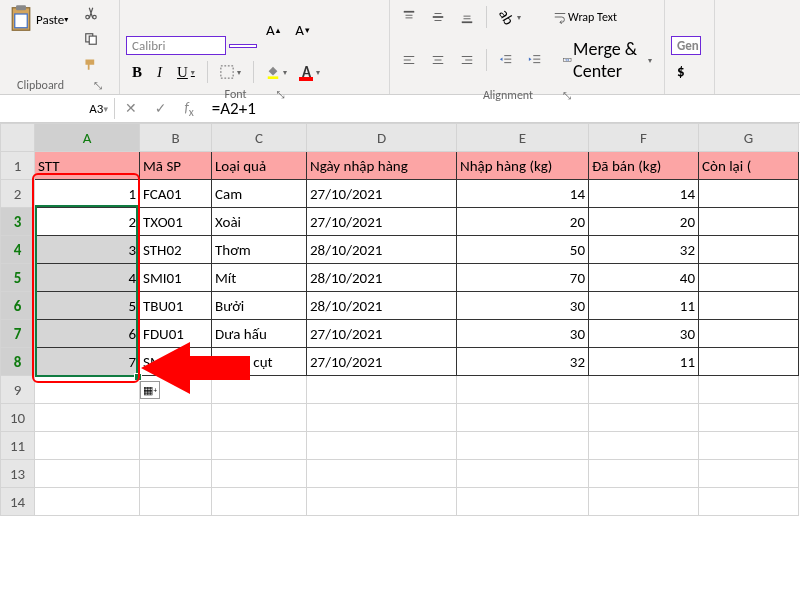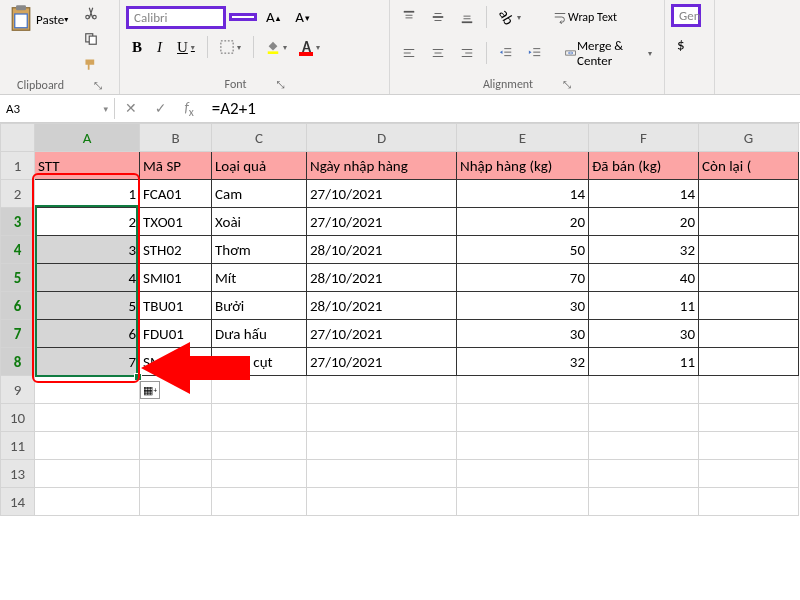--- a/index.html
+++ b/index.html
@@ -9,35 +9,35 @@
     .ribbon-group { display: flex; flex-direction: column; justify-content: space-between; border-right: 1px solid #d8d8d8; padding: 2px 6px 0; }
     .ribbon-controls { display: flex; align-items: flex-start; gap: 4px; flex: 1; }
     .ribbon-label { text-align: center; font-size: 12px; color: #666; padding: 2px 0 3px; display: flex; justify-content: center; align-items: center; gap: 30px; }
     .ribbon-label .launcher { font-size: 10px; color: #555; }
     .clipboard-icons { display: flex; flex-direction: column; gap: 4px; margin-left: 6px; }
     .paste-btn { display: flex; flex-direction: row; align-items: center; cursor: pointer; }
     .paste-text { font-size: 13px; }
     
     .font-g { width: 270px; }
     .font-row { display: flex; gap: 3px; align-items: center; }
-    .font-dd { background: #fff; border: 3px solid #6d28d9; padding: 1px 16px 1px 5px; font-size: 13px; position: relative; color: #888; }
+    .font-dd { background: #fff; border: 1px solid #6d28d9; padding: 1px 16px 1px 5px; font-size: 13px; position: relative; color: #888; margin-top: 32px; }
     .font-name { width: 100px; }
     .font-size { width: 28px; text-align: center; }
     
     .btn { border: 1px solid transparent; padding: 3px 5px; display: inline-flex; align-items: center; gap: 1px; cursor: pointer; font-size: 15px; }
     .btn .dd { font-size: 8px; color: #666; margin-left: 2px; }
     .bold { font-weight: bold; font-family: 'Times New Roman'; }
     .italic { font-style: italic; font-family: 'Times New Roman'; }
     .underline { text-decoration: underline; font-family: 'Times New Roman'; }
     
     .align-g { width: 275px; }
-    .gen-g { width: 50px; }
+    .gen-g { width: 50px; font-weight: bold; }
     
     .name-bar { display: flex; align-items: center; border-bottom: 1px solid #d0d0d0; height: 28px; background: #fff; }
-    .name-box { width: 115px; border-right: 1px solid #d0d0d0; padding: 3px 6px; display: flex; align-items: center; justify-content: space-between; font-size: 13px; }
+    .name-box { width: 115px; border-right: 1px solid #d0d0d0; padding: 3px 6px; display: flex; align-items: center; justify-content: flex-end; font-size: 13px; }
     .name-box .dd { font-size: 9px; color: #888; }
     .fx-area { display: flex; align-items: center; padding: 0 6px; gap: 10px; }
     .fx-btn { color: #888; font-size: 14px; padding: 0 4px; }
     .formula { font-size: 17px; padding-left: 8px; }
     
     .grid-area { position: relative; }
     .grid { border-collapse: collapse; table-layout: fixed; }
     .grid td, .grid th { border: 1px solid #d4d4d4; height: 28px; font-size: 15px; font-weight: normal; }
     .col-head { background: #e6e6e6; text-align: center; color: #555; height: 24px !important; }
     .row-head { background: #e6e6e6; text-align: center; color: #555; width: 34px; }
@@ -233,21 +233,21 @@
               <line x1="6" y1="11" x2="14" y2="11" stroke="#555"></line>
               <path d="M1 5l3 2-3 2z" fill="#4472c4"></path>
             </svg>
           </span>
         <span style="width:6px"></span>
         <span class="btn">
             <svg class="ico-s" viewBox="0 0 16 16">
               <rect x="1" y="5" width="14" height="6" fill="none" stroke="#555"></rect>
               <path d="M5 8h6M5 8l2-2M5 8l2 2M11 8l-2-2M11 8l-2 2" stroke="#4472c4" fill="none"></path>
             </svg> 
-            <span style="font-size:13px">Merge &amp; Center</span> 
+            <span style="font-size:18px">Merge &amp; Center</span> 
             <span class="dd">▾</span>
           </span>
       </div>
     </div>
     <div class="ribbon-label">
         <span>Alignment</span>
         <span class="launcher">⤡</span>
       </div>
   </div>
 

